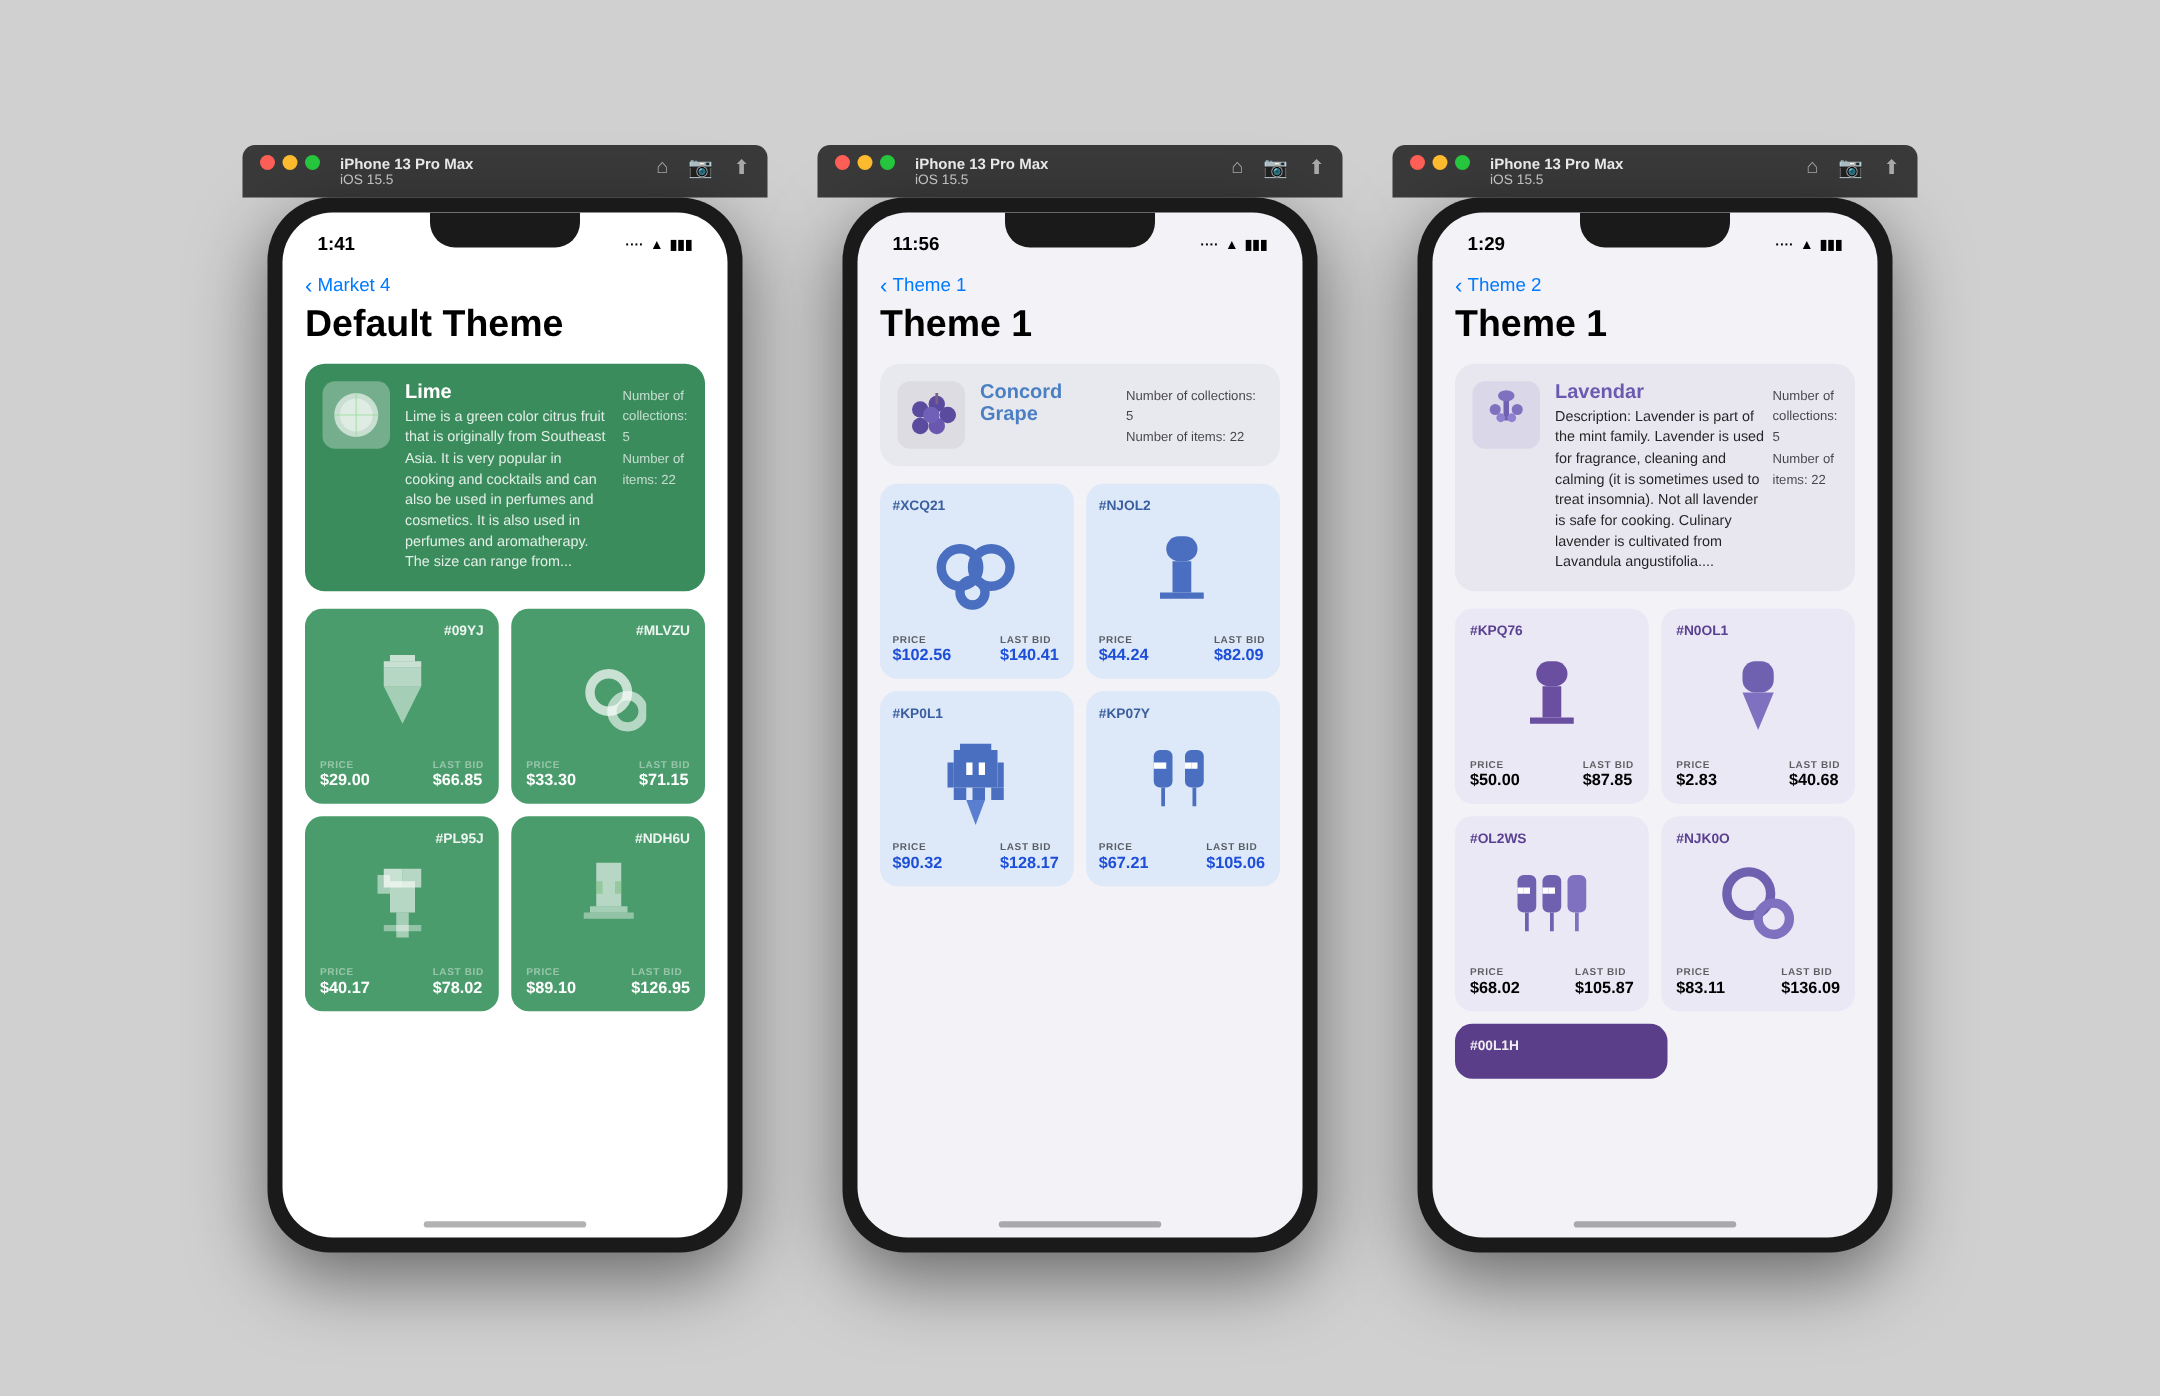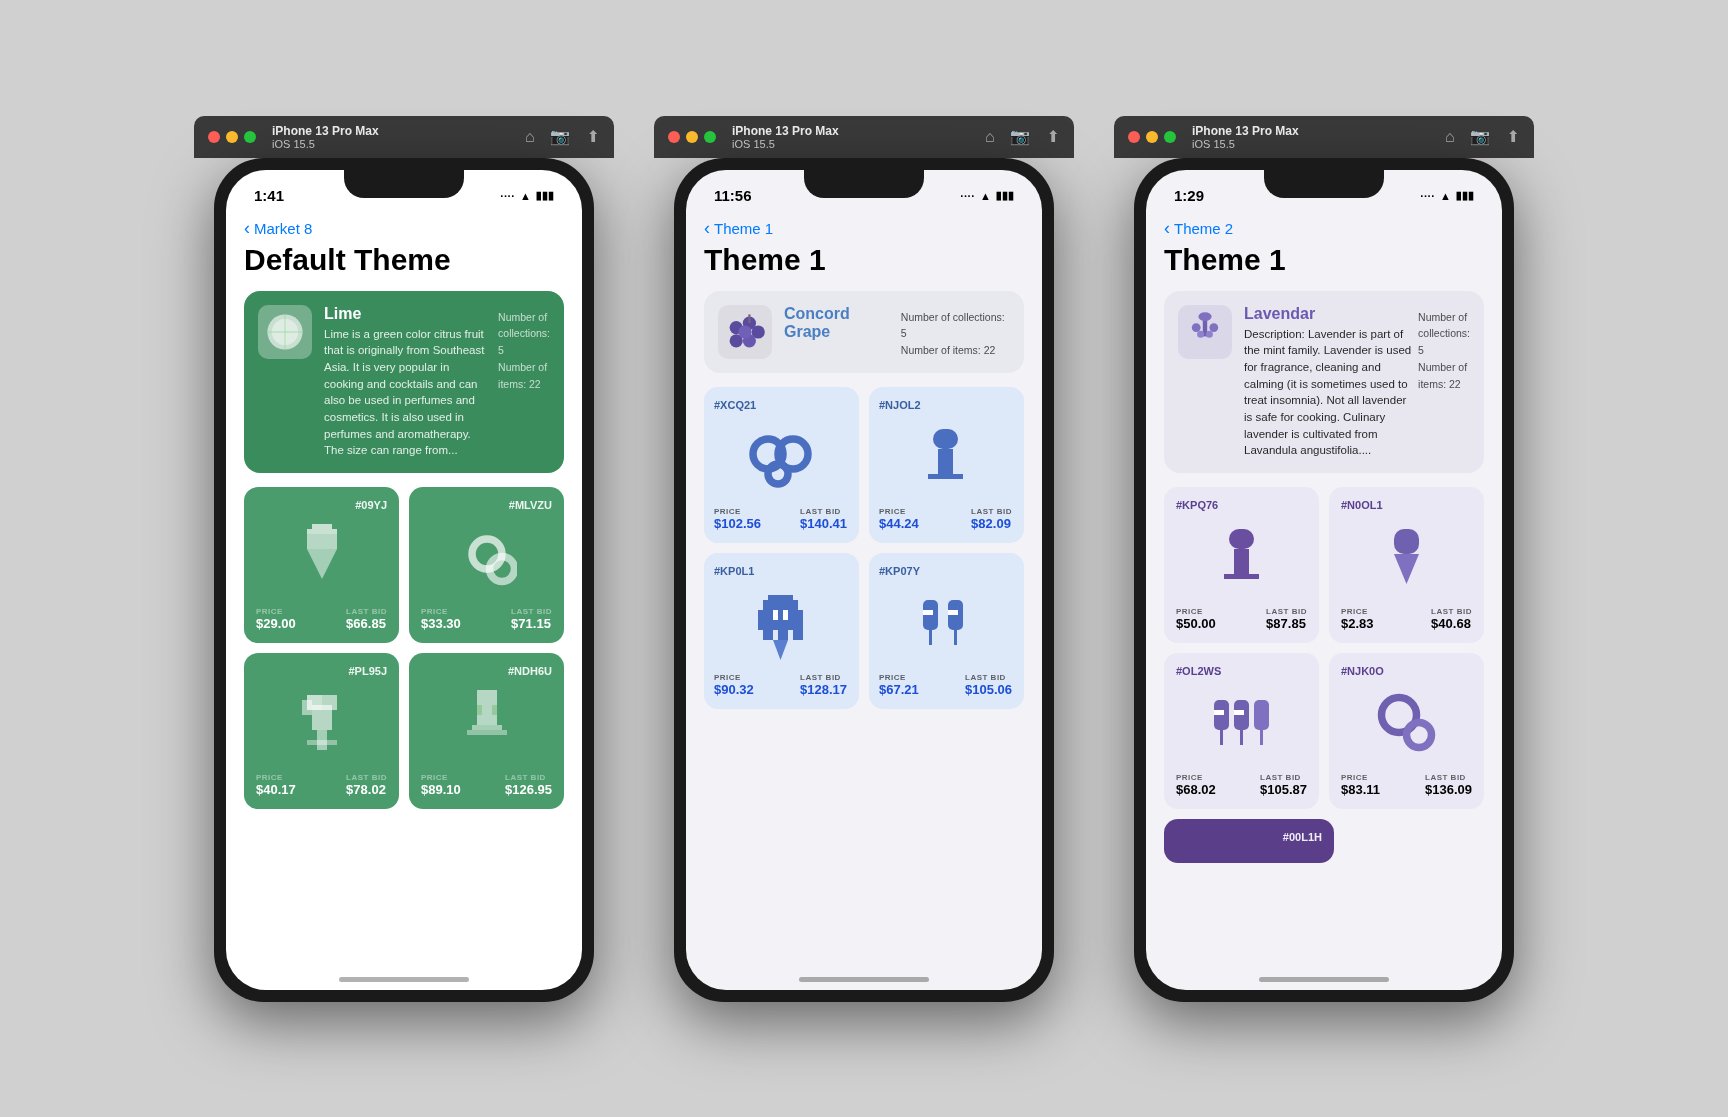--- a/index.html
+++ b/index.html
@@ -21,21 +21,21 @@
       align-items: center;
       width: 420px;
     }
 
     .sim-titlebar {
       background: #3a3a3a;
       border-radius: 10px 10px 0 0;
       width: 100%;
       padding: 8px 14px;
       display: flex;
-      align-items: center;
+      align-items: flex-start;
       gap: 10px;
     }
 
     .sim-dots {
       display: flex;
       gap: 6px;
     }
 
     .sim-dot {
       width: 12px;
@@ -381,21 +381,21 @@
           <span>····</span>
           <span>▲</span>
           <span>▮▮▮</span>
         </div>
       </div>
 
       <div class="screen-content">
 
         <div class="nav-back">
           <span class="chevron">‹</span>
-          <span>Market 8</span>
+          <span>Market 4</span>
         </div>
 
         <h1 class="page-title">Default Theme</h1>
 
         <div class="feature-card green">
           <div class="feature-card-inner">
             <div class="feature-icon green-light">
 
               <svg width="44" height="44" viewBox="0 0 10 10" style="image-rendering:pixelated;">
                 <circle cx="5" cy="5" r="4" fill="rgba(255,255,255,0.6)"></circle>
@@ -830,21 +830,21 @@
                 <span class="price-value">$83.11</span>
               </div>
               <div class="price-block">
                 <span class="price-label">LAST BID</span>
                 <span class="price-value">$136.09</span>
               </div>
             </div>
           </div>
         </div>
 
-        <div style="margin-top:10px;text-align:right;">
+        <div style="margin-top:10px;">
           <div class="grid-item" style="background:#5a3e8a; color:white; max-width:170px;">
             <div class="item-id" style="color:rgba(255,255,255,0.9);">#00L1H</div>
           </div>
         </div>
       </div>
 
       <div class="home-indicator"></div>
     </div>
   </div>
 </div>

